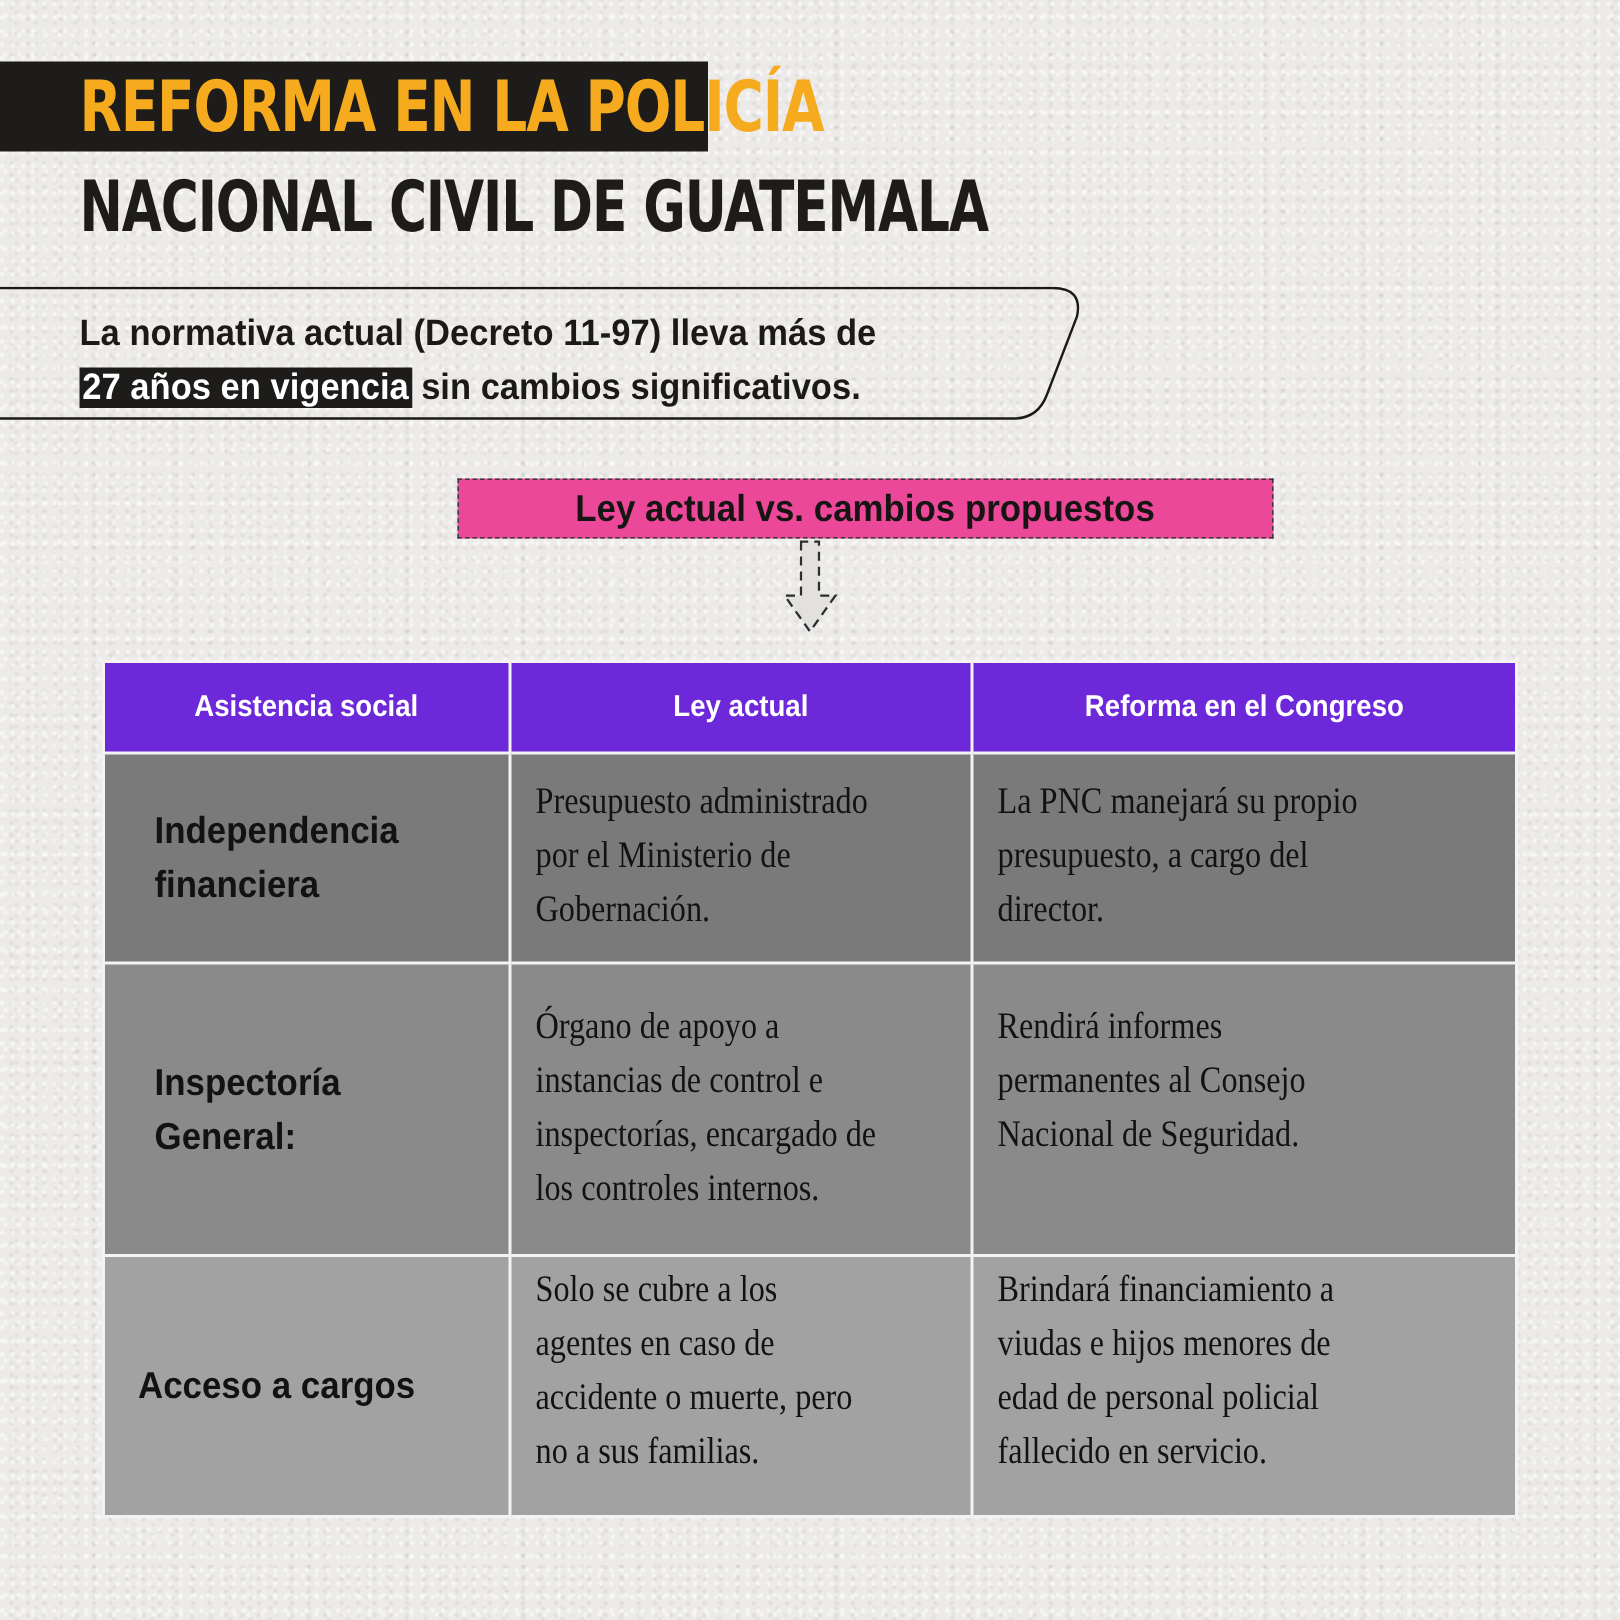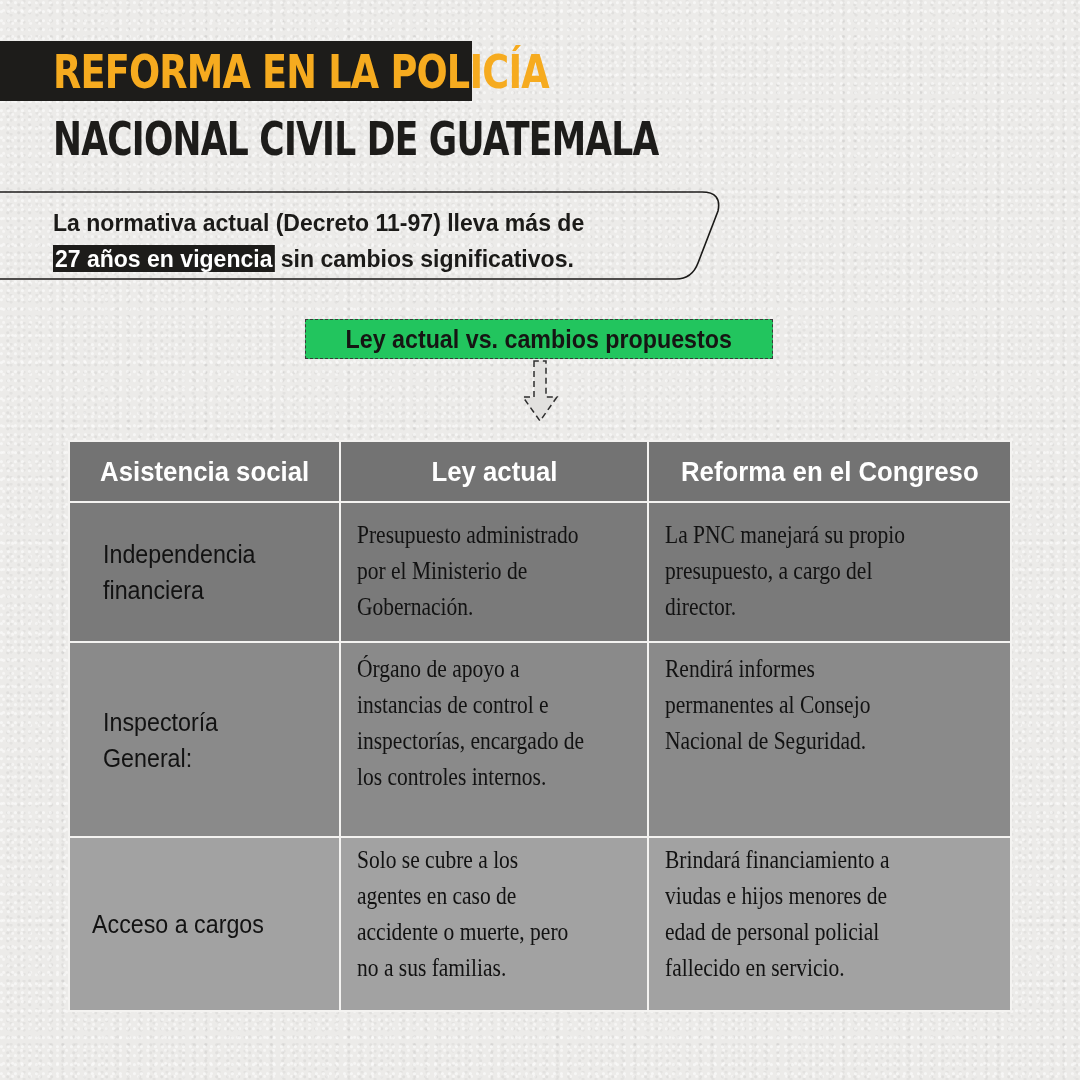--- a/index.html
+++ b/index.html
@@ -90,23 +90,23 @@
       background: #1d1c1a;
       color: #ffffff;
       padding: 0 2px;
     }
 
     
     .subtitle-box {
       position: absolute;
       left: 305px;
       top: 319px;
-      width: 468px;
+      width: 544px;
       height: 40px;
-      background: #22c55e;
+      background: #ec4899;
       border: 1.5px dashed #3a3a3a;
       box-sizing: border-box;
       display: flex;
       align-items: center;
       justify-content: center;
     }
     .subtitle-text {
       font-family: "Liberation Sans", sans-serif;
       font-weight: bold;
       font-size: 25px;
@@ -127,66 +127,66 @@
       top: 440px;
       width: 944px;
       border-collapse: collapse;
     }
     .table td, .table th {
       border: 2px solid #f4f3f1;
       box-sizing: border-box;
       vertical-align: top;
     }
     .table th {
-      background: #737373;
+      background: #6d28d9;
       color: #ffffff;
       height: 61px;
       font-family: "Liberation Sans", sans-serif;
       font-weight: bold;
-      font-size: 28px;
+      font-size: 20px;
       text-align: center;
       vertical-align: middle;
       white-space: nowrap;
       padding: 0;
     }
     .table th span {
       display: inline-block;
       transform: scaleX(0.92);
     }
     .col1 { width: 257px; }
     .col2 { width: 288px; }
     .col3 { width: 344px; }
 
     .row1 td { background: #7a7a7a; height: 140px; }
     .row2 td { background: #8a8a8a; height: 195px; }
     .row3 td { background: #a2a2a2; height: 174px; }
 
     .rowhead {
       font-family: "Liberation Sans", sans-serif;
-      font-weight: normal;
+      font-weight: bold;
       font-size: 25px;
       line-height: 36px;
       color: #121212;
       vertical-align: middle !important;
       padding: 0 0 0 33px;
     }
     .row3 .rowhead { padding-left: 22px; margin-top: 24px; }
     .rowhead span {
       display: inline-block;
       transform: scaleX(0.93);
       transform-origin: left center;
     }
     .cell {
       font-family: Liberation Serif, serif;
       font-size: 25px;
       line-height: 36px;
       color: #121212;
       padding: 14px 10px 0 16px;
     }
-    .row2 .cell { padding-top: 8px; }
+    .row2 .cell { padding-top: 24px; }
     .row3 .cell { padding-top: 4px; }
     .cell span {
       display: block;
       transform: scaleX(0.86);
       transform-origin: left center;
       white-space: nowrap;
     }
   </style>
 </head>
 <body>

